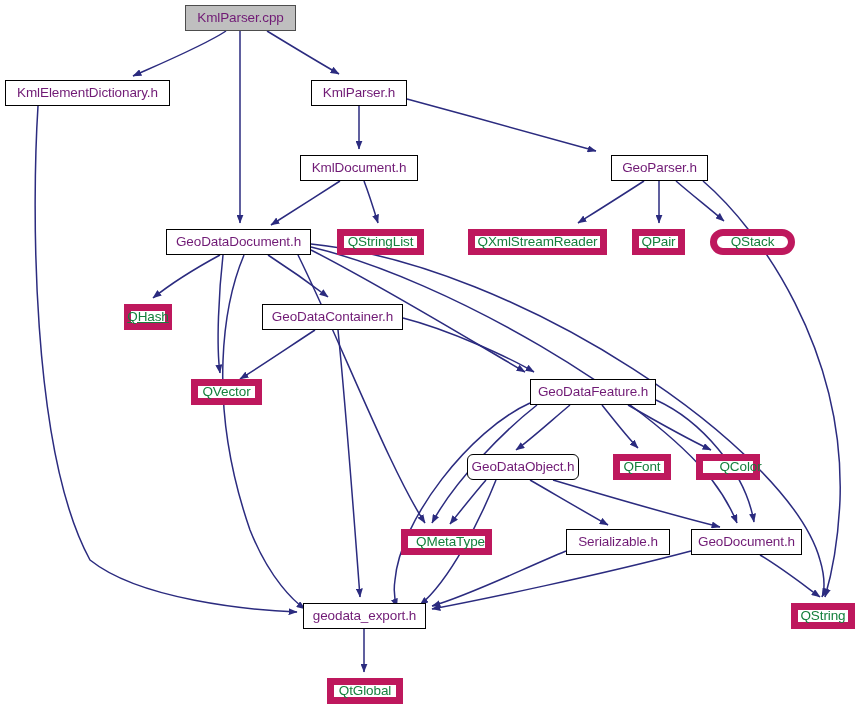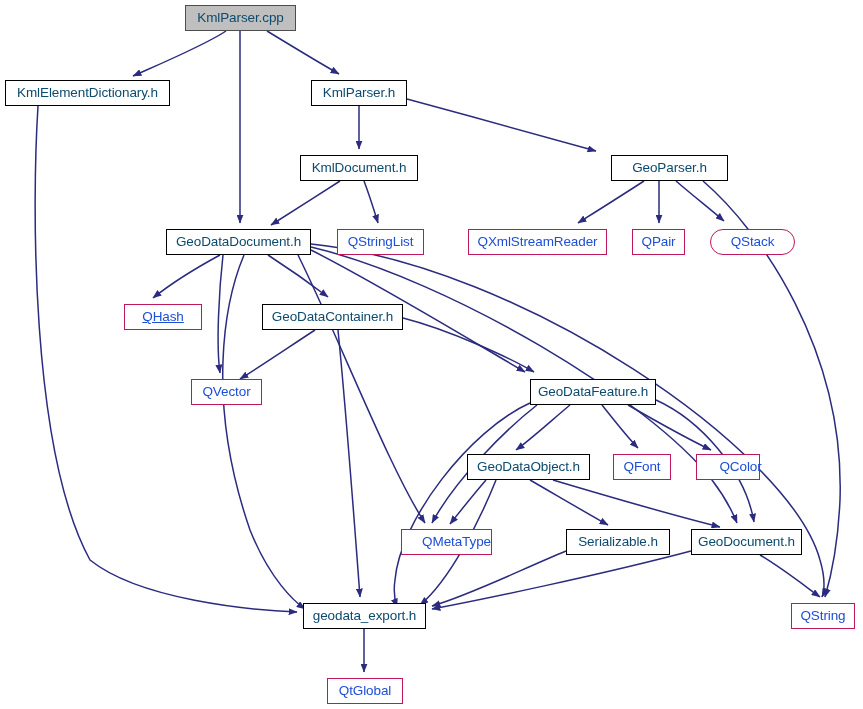--- a/index.html
+++ b/index.html
@@ -27,36 +27,36 @@
     height: 709px;
   }
   .node-box {
     position: absolute;
     box-sizing: border-box;
     display: flex;
     align-items: center;
     justify-content: center;
     font-family: "Liberation Sans", sans-serif;
     font-size: 13.5px;
-    color: #0c4a6e;
+    color: #701a75;
     line-height: 1;
     white-space: nowrap;
     background: #ffffff;
     letter-spacing: -0.1px;
   }
   
   .node-box.kind-header {
     border: 1.6px solid #000000;
     background: #ffffff;
   }
   
   .node-box.kind-external {
-    border: 1px solid #be185d;
+    border: 7px solid #be185d;
     background: #ffffff;
-    color: #1d4ed8;
+    color: #15803d;
   }
   
   .node-box.kind-root {
     border: 1.6px solid #4d4d4d;
     background: #bfbfbf;
   }
 </style>
 </head>
 <body>
 
@@ -115,51 +115,51 @@
       </div>
       <div class="node-box kind-header" style="left: 5px; top: 80px; width: 165px; height: 26px;">
         <span>KmlElementDictionary.h</span>
       </div>
       <div class="node-box kind-header" style="left: 311px; top: 80px; width: 96px; height: 26px;">
         <span>KmlParser.h</span>
       </div>
       <div class="node-box kind-header" style="left: 300px; top: 155px; width: 118px; height: 26px;">
         <span>KmlDocument.h</span>
       </div>
-      <div class="node-box kind-header" style="left: 611px; top: 155px; width: 117px; height: 26px;">
+      <div class="node-box kind-header" style="left: 611px; top: 155px; width: 97px; height: 26px;">
         <span>GeoParser.h</span>
       </div>
       <div class="node-box kind-header" style="left: 166px; top: 229px; width: 145px; height: 26px;">
         <span>GeoDataDocument.h</span>
       </div>
       <div class="node-box kind-external" style="left: 337px; top: 229px; width: 87px; height: 26px;">
         <span>QStringList</span>
       </div>
       <div class="node-box kind-external" style="left: 468px; top: 229px; width: 139px; height: 26px;">
         <span>QXmlStreamReader</span>
       </div>
       <div class="node-box kind-external" style="left: 632px; top: 229px; width: 53px; height: 26px;">
         <span>QPair</span>
       </div>
       <div class="node-box kind-external" style="left: 710px; top: 229px; width: 85px; height: 26px; border-radius: 13px;">
         <span>QStack</span>
       </div>
-      <div class="node-box kind-external" style="left: 124px; top: 304px; width: 78px; height: 26px; text-decoration: underline;">
+      <div class="node-box kind-external" style="left: 124px; top: 304px; width: 48px; height: 26px; text-decoration: underline;">
         <span>QHash</span>
       </div>
       <div class="node-box kind-header" style="left: 262px; top: 304px; width: 141px; height: 26px;">
         <span>GeoDataContainer.h</span>
       </div>
       <div class="node-box kind-external" style="left: 191px; top: 379px; width: 71px; height: 26px; text-align: center;">
         <span>QVector</span>
       </div>
       <div class="node-box kind-header" style="left: 530px; top: 379px; width: 126px; height: 26px;">
         <span>GeoDataFeature.h</span>
       </div>
-      <div class="node-box kind-header" style="left: 467px; top: 454px; width: 123px; height: 26px;">
+      <div class="node-box kind-header" style="left: 467px; top: 454px; width: 112px; height: 26px; border-radius: 6px;">
         <span>GeoDataObject.h</span>
       </div>
       <div class="node-box kind-external" style="left: 613px; top: 454px; width: 58px; height: 26px;">
         <span>QFont</span>
       </div>
       <div class="node-box kind-external" style="left: 696px; top: 454px; width: 64px; height: 26px; padding-left: 25px;">
         <span>QColor</span>
       </div>
       <div class="node-box kind-external" style="left: 401px; top: 529px; width: 91px; height: 26px; justify-content: flex-end;">
         <span>QMetaType</span>

